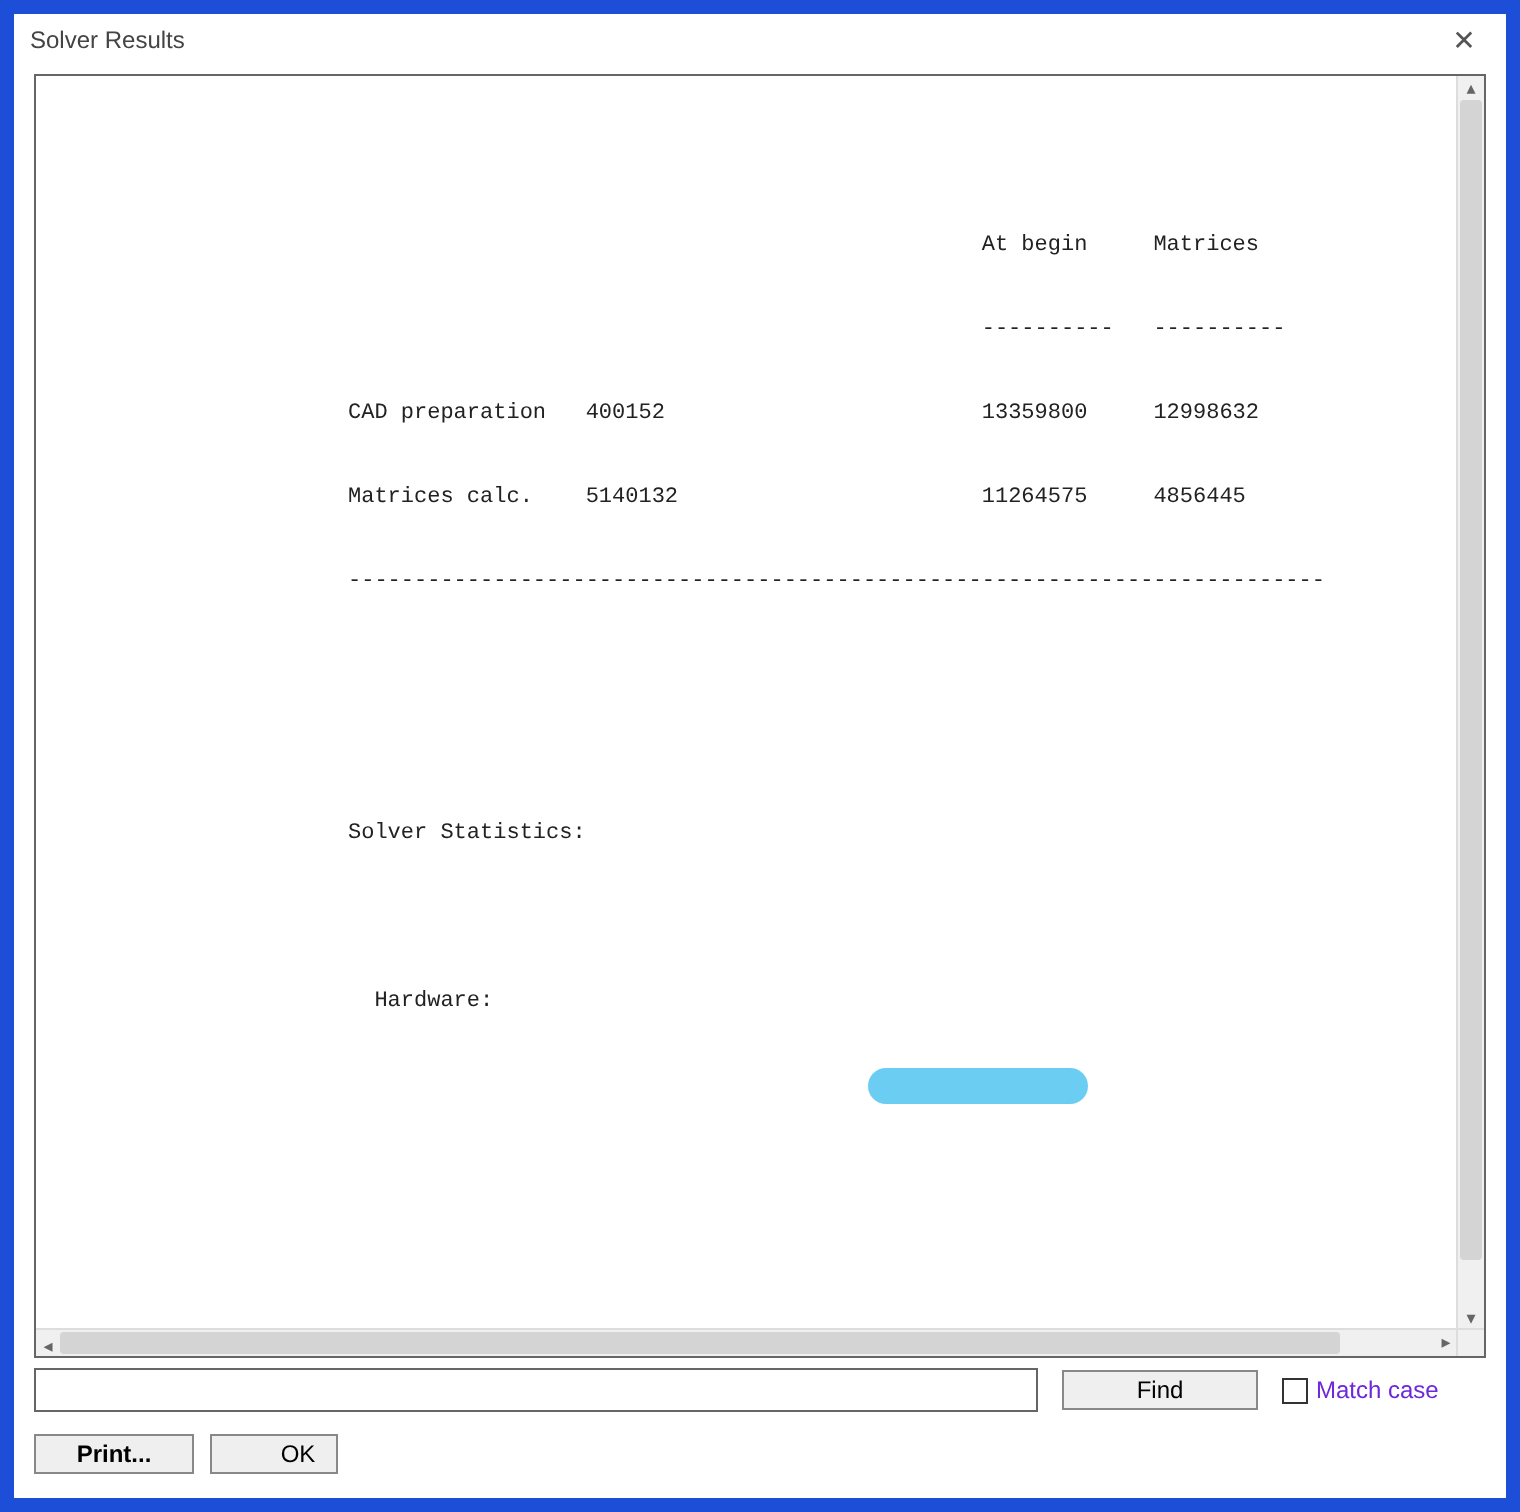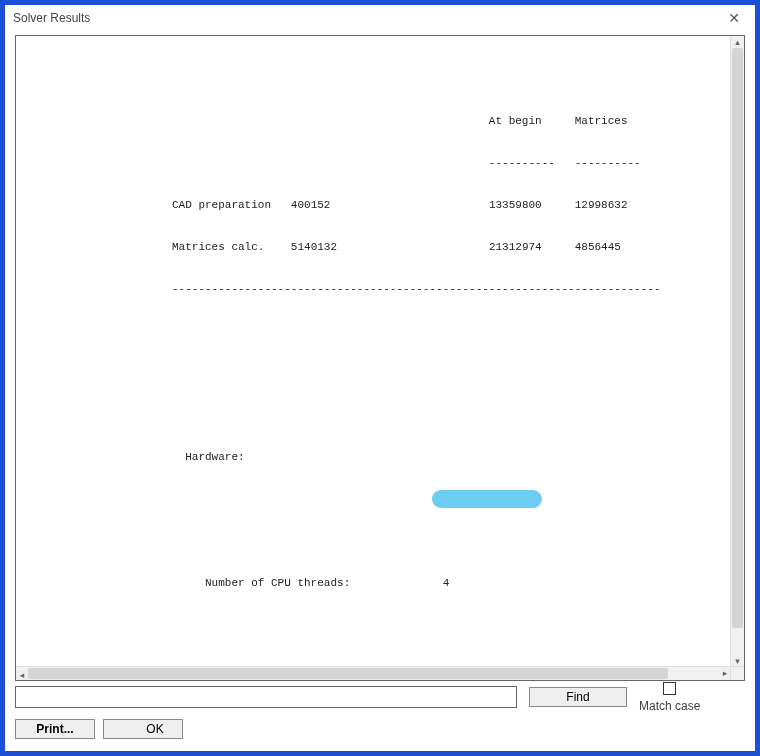--- a/index.html
+++ b/index.html
@@ -11,21 +11,21 @@
     font-size: 12px;
     background: #fff;
     color: #222;
     overflow: hidden;
   }
   .window {
     position: relative;
     width: 760px;
     height: 756px;
     box-sizing: border-box;
-    border: 5px solid #1d4ed8;
+    border: 7px solid #1d4ed8;
     background: #fff;
   }
   .titlebar {
     height: 26px;
     line-height: 26px;
     padding-left: 8px;
     color: #444;
     font-size: 12px;
     position: relative;
   }
@@ -176,28 +176,27 @@
     border: 1px solid #888;
     background: #efefef;
     font-family: inherit;
     font-size: 12px;
     cursor: default;
     padding: 0;
     text-align: center;
   }
   .btn.find { width: 98px; }
   .btn.print { width: 80px; font-weight: bold; }
-  .btn.ok { width: 80px; padding-left: 24px; }
+  .btn.ok { width: 64px; padding-left: 24px; }
   .match-wrap {
     display: flex;
     align-items: center;
     gap: 4px;
     font-size: 12px;
-    color: #404040;
-    flex-direction: column;
+    color: #6d28d9;
   }
   .checkbox {
     width: 13px; height: 13px;
     border: 1px solid #333;
     background: #fff;
     display: inline-block;
     box-sizing: border-box;
   }
   .buttons-row {
     margin-top: 10px;
@@ -217,32 +216,32 @@
 
   <div class="log-frame">
     <div class="log-scroll">
       <div class="log-pre">
 
         
         
         <div class="mono-line"><span class="mono-ts"></span><span class="mono-txt">                                                <span>At begin</span>     <span>Matrices</span></span></div>
         <div class="mono-line"><span class="mono-ts"></span><span class="mono-txt">                                                <span>----------</span>   <span>----------</span></span></div>
         <div class="mono-line"><span class="mono-ts"></span><span class="mono-txt"><span>CAD preparation   </span><span>400152 </span>                       <span>13359800</span>     <span>12998632</span></span></div>
-        <div class="mono-line"><span class="mono-ts"></span><span class="mono-txt"><span>Matrices calc.    </span><span>5140132</span>                       <span>21312974</span>     <span>4856445</span></span></div>
+        <div class="mono-line"><span class="mono-ts"></span><span class="mono-txt"><span>Matrices calc.    </span><span>5140132</span>                       <span>11264575</span>     <span>4856445</span></span></div>
         <div class="mono-line"><span class="mono-ts"></span><span class="mono-txt"><span>--------------------------------------------------------------------------</span></span></div>
         <div class="mono-line"><span class="mono-ts"></span><span class="mono-txt"></span></div>
         <div class="mono-line"><span class="mono-ts"></span><span class="mono-txt"></span></div>
+        <div class="mono-line"><span class="mono-ts"></span><span class="mono-txt"><span>Solver Statistics:</span></span></div>
         <div class="mono-line"><span class="mono-ts"></span><span class="mono-txt"></span></div>
         <div class="mono-line"><span class="mono-ts"></span><span class="mono-txt"><span>  Hardware:</span></span></div>
         <div class="mono-line">
           <span class="mono-ts"></span>
           <div class="blue-blob" style="left:408px; top:-2px; width:110px;"></div>
         </div>
         <div class="mono-line"><span class="mono-ts"></span><span class="mono-txt"></span></div>
-        <div class="mono-line"><span class="mono-ts"></span><span class="mono-txt"><span>     Number of CPU threads:</span>              <span>4</span></span></div>
         
         
         
         
         
         
         
         
         
         

